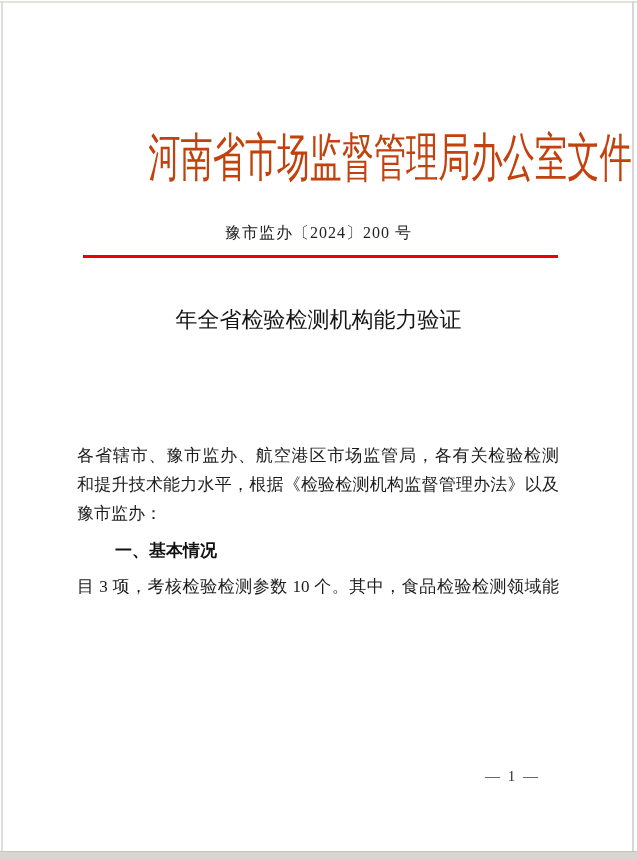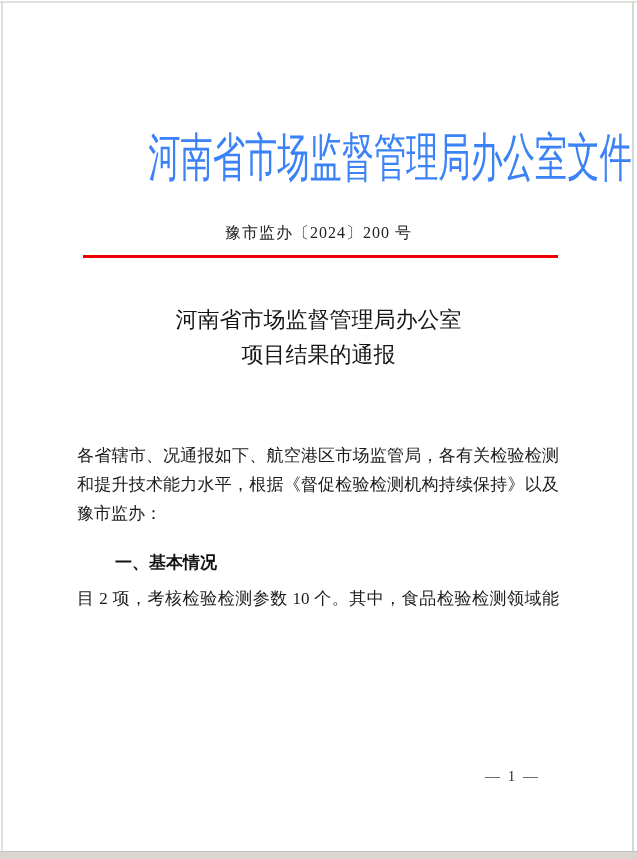--- a/index.html
+++ b/index.html
@@ -17,21 +17,21 @@
   }
   
   .edge-top    { position: absolute; top: 1px; left: 0; right: 0; height: 2px; background: #e3e0dd; }
   .edge-left   { position: absolute; top: 1px; left: 1px; bottom: 8px; width: 2px; background: #e0ddda; }
   .edge-right  { position: absolute; top: 1px; right: 3px; bottom: 8px; width: 2px; background: #d9d5d2; }
   .edge-bottom { position: absolute; left: 0; right: 0; bottom: 0; height: 8px; background: #dbd5d1; border-top: 1px solid #c9c3bf; }
 
   .letterhead {
     position: absolute; top: 126px; left: 0; right: 0;
     text-align: center; white-space: nowrap;
-    color: #3b82f6;
+    color: #c2410c;
     font-size: 52px; line-height: 64px; font-weight: 500;
   }
   .letterhead .squeeze {
     display: inline-block;
     transform: scaleX(0.62);
     transform-origin: center;
   }
   .docnum {
     position: absolute; top: 222px; left: 0; right: 0;
     text-align: center;
@@ -56,21 +56,21 @@
     color: #1b1b1b;
   }
   .line { width: 100%; }
   .fill { text-align: justify; text-align-last: justify; }
   .indent { text-indent: 38px; }
   .heading {
     font-family: "Liberation Sans", "DejaVu Sans", sans-serif;
     font-weight: bold;
     font-size: 17px;
     color: #111111;
-    margin-top: 20px; margin-bottom: 7px;
+    margin-top: 8px; margin-bottom: 7px;
   }
   .pagenum {
     position: absolute; top: 766px; right: 97px;
     font-size: 15px; line-height: 20px; letter-spacing: 2px;
     color: #333333;
   }
 </style>
 </head>
 <body>
 
@@ -83,30 +83,29 @@
 
   <div class="letterhead">
     <span class="squeeze">河南省市场监督管理局办公室文件</span>
   </div>
 
   <div class="docnum">豫市监办〔2024〕200 号</div>
 
   <div class="redline"></div>
 
   <div class="doctitle">
-    <div class="title-line">河南省市场监督管理局办公室</div>
-    <div class="title-line">项目结果的通报</div>
+    <div class="title-line">年全省检验检测机构能力验证</div>
   </div>
 
   <div class="bodytext">
-    <div class="line fill">各省辖市、况通报如下、航空港区市场监管局，各有关检验检测</div>
+    <div class="line fill">各省辖市、豫市监办、航空港区市场监管局，各有关检验检测</div>
 
-    <div class="line fill">和提升技术能力水平，根据《督促检验检测机构持续保持》以及</div>
+    <div class="line fill">和提升技术能力水平，根据《检验检测机构监督管理办法》以及</div>
     <div class="line">豫市监办：</div>
 
     <div class="line heading indent">一、基本情况</div>
 
-    <div class="line fill">目 2 项，考核检验检测参数 10 个。其中，食品检验检测领域能</div>
+    <div class="line fill">目 3 项，考核检验检测参数 10 个。其中，食品检验检测领域能</div>
   </div>
 
   <div class="pagenum">— 1 —</div>
 
 </div>
 
 </body></html>

